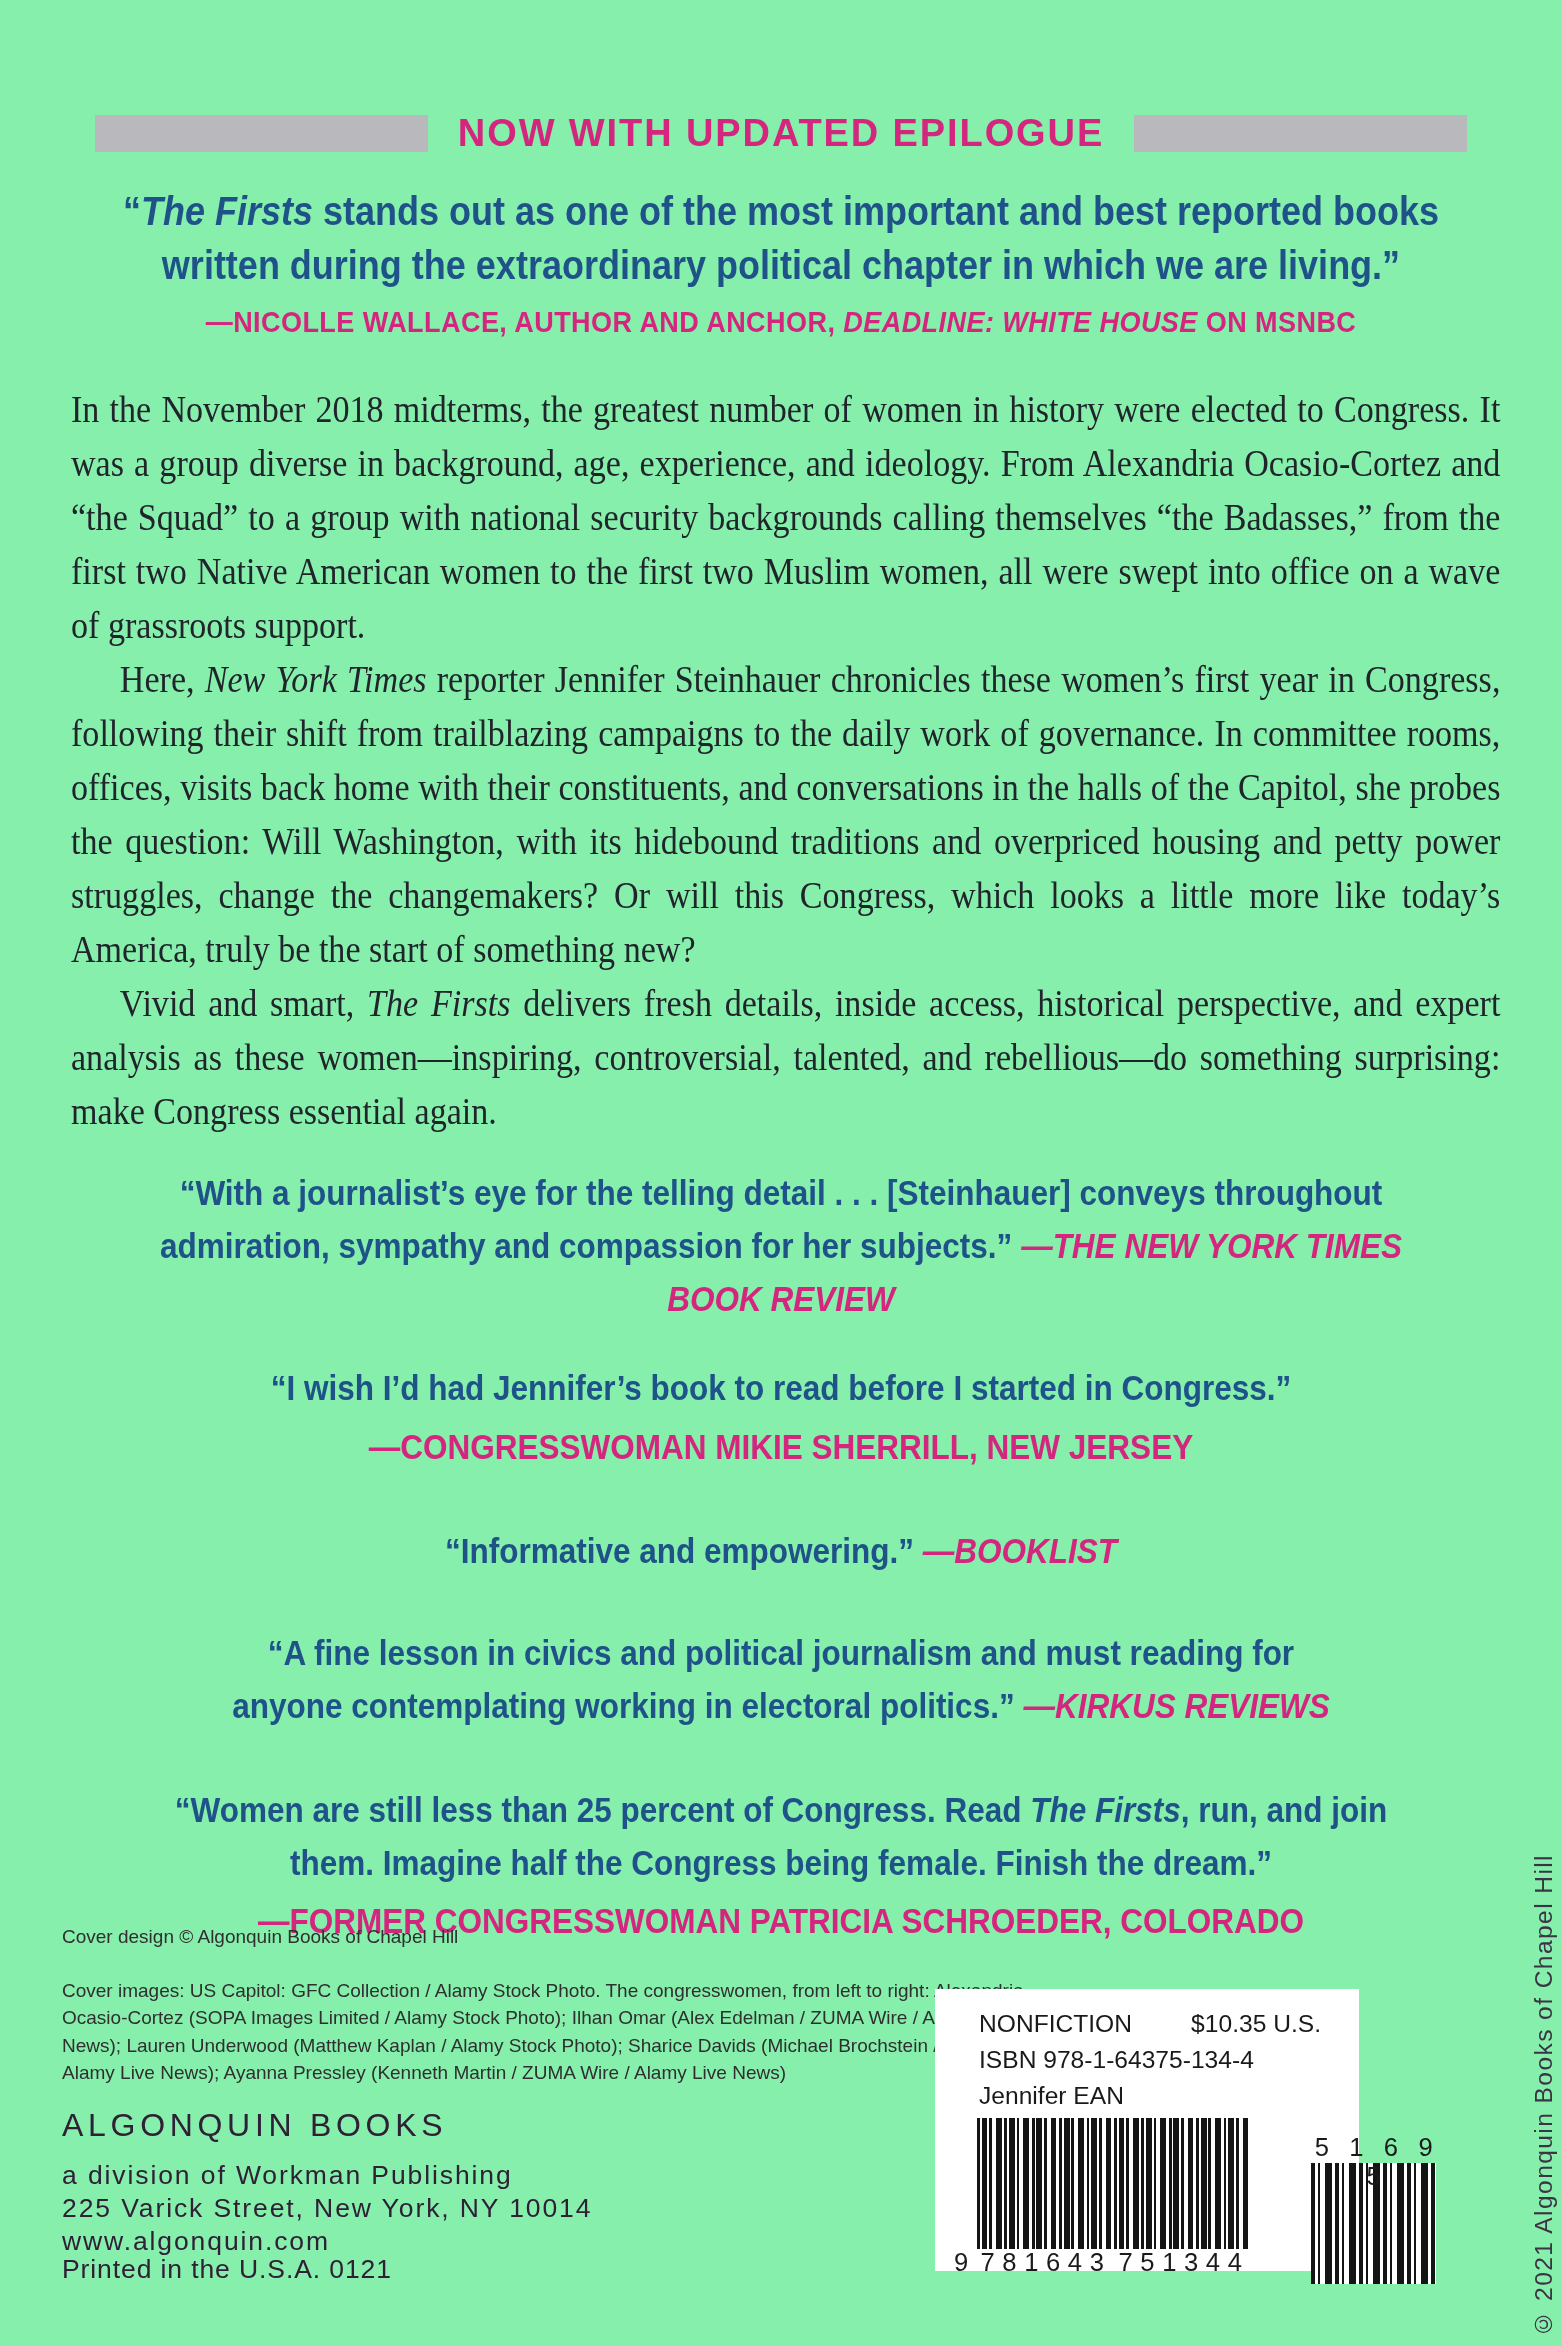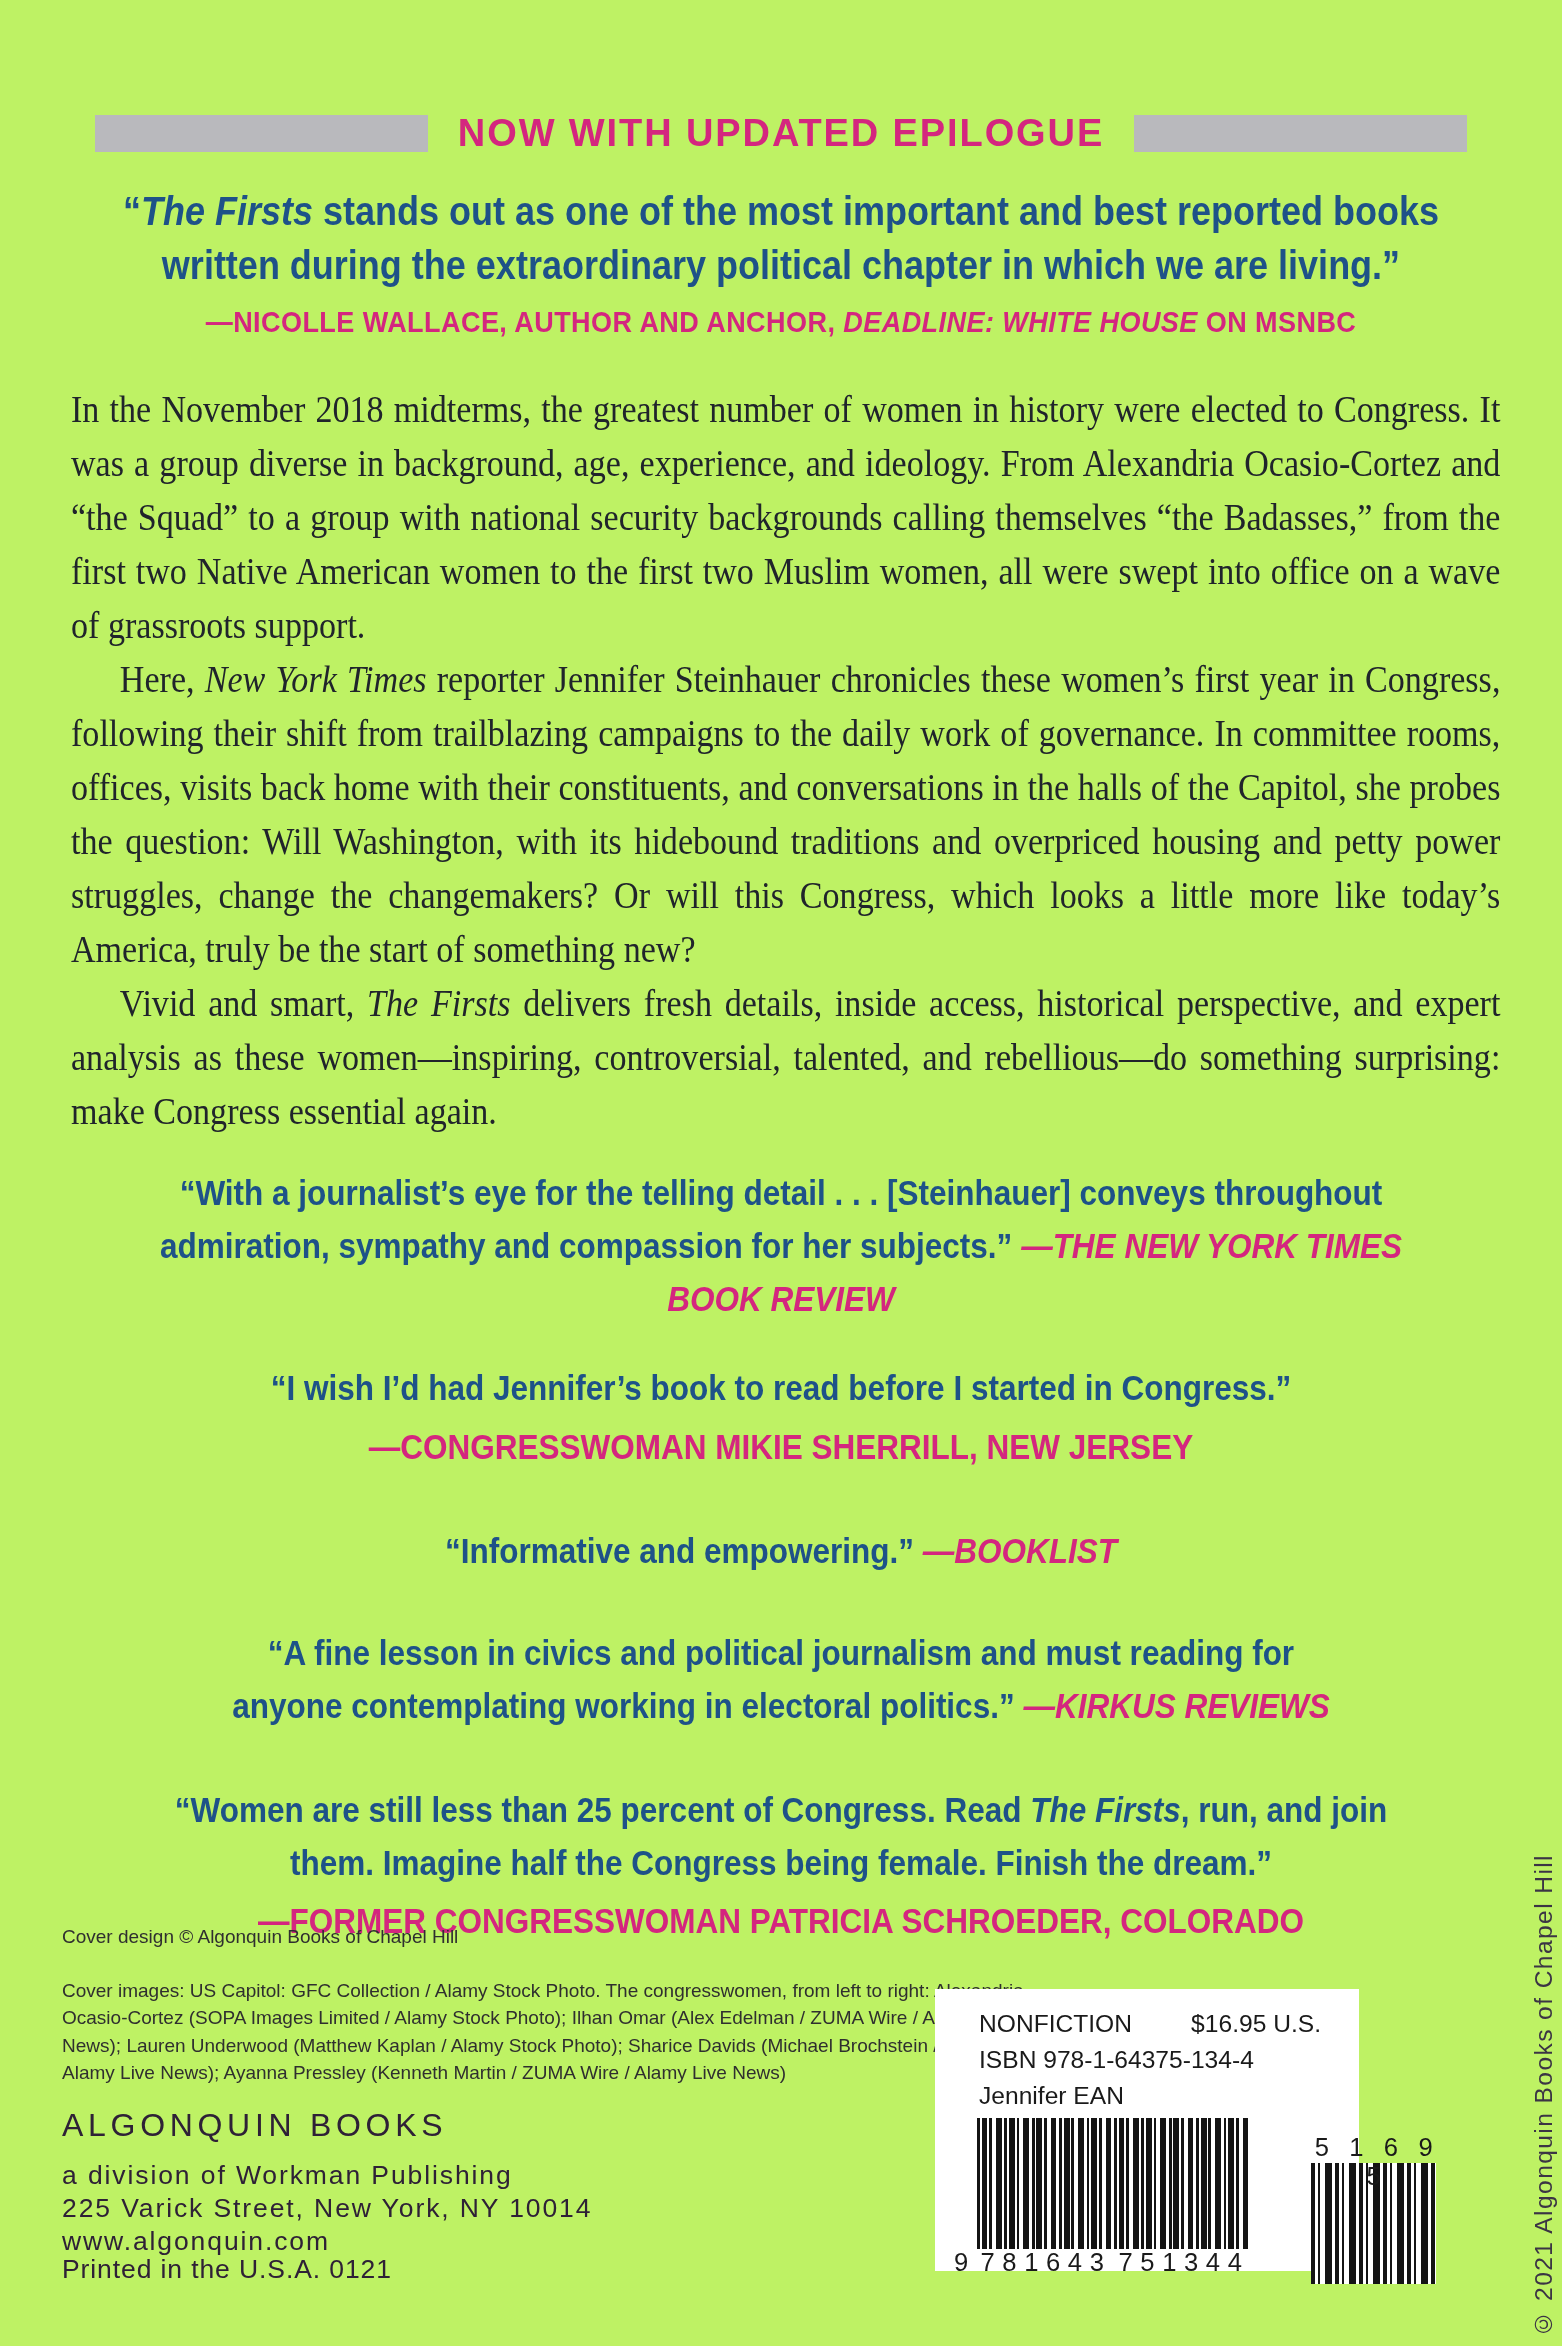--- a/index.html
+++ b/index.html
@@ -1,19 +1,19 @@
 <!DOCTYPE html>
 <html style="font-size:15px"><head>
 <meta charset="utf-8">
 <style>
   html,body{margin:0;padding:0;}
   .page{
     position:relative;
     width:1562px;height:2347px;
-    background:#bef264;
+    background:#86efac;
     overflow:hidden;
     font-family:"Liberation Sans",sans-serif;
   }
   
   .banner{
     margin-top:114px;
     display:flex;align-items:center;justify-content:center;gap:30px;
     height:38px;
   }
   .banner-bar{width:333px;height:37px;background:#b9b9bd;}
@@ -178,21 +178,21 @@
   <div class="publisher">
     <div class="name">ALGONQUIN BOOKS</div>
     <div class="line">a division of Workman Publishing</div>
     <div class="line">225 Varick Street, New York, NY 10014</div>
     <div class="line">www.algonquin.com</div>
   </div>
   <div class="printed">Printed in the U.S.A. 0121</div>
 
   <div class="bc-box">
     <div class="bc-cat">NONFICTION</div>
-    <div class="bc-price">$16.95 U.S.</div>
+    <div class="bc-price">$10.35 U.S.</div>
     <div class="bc-isbn">ISBN 978-1-64375-134-4</div>
     <div class="bc-ean-label">Jennifer EAN</div>
     <div class="ean">
       <div class="ean-bars"></div>
       <div class="ean-digits">
         <span class="lead">9</span>
         <span class="grp">781643</span>
         <span class="grp">751344</span>
       </div>
     </div>

